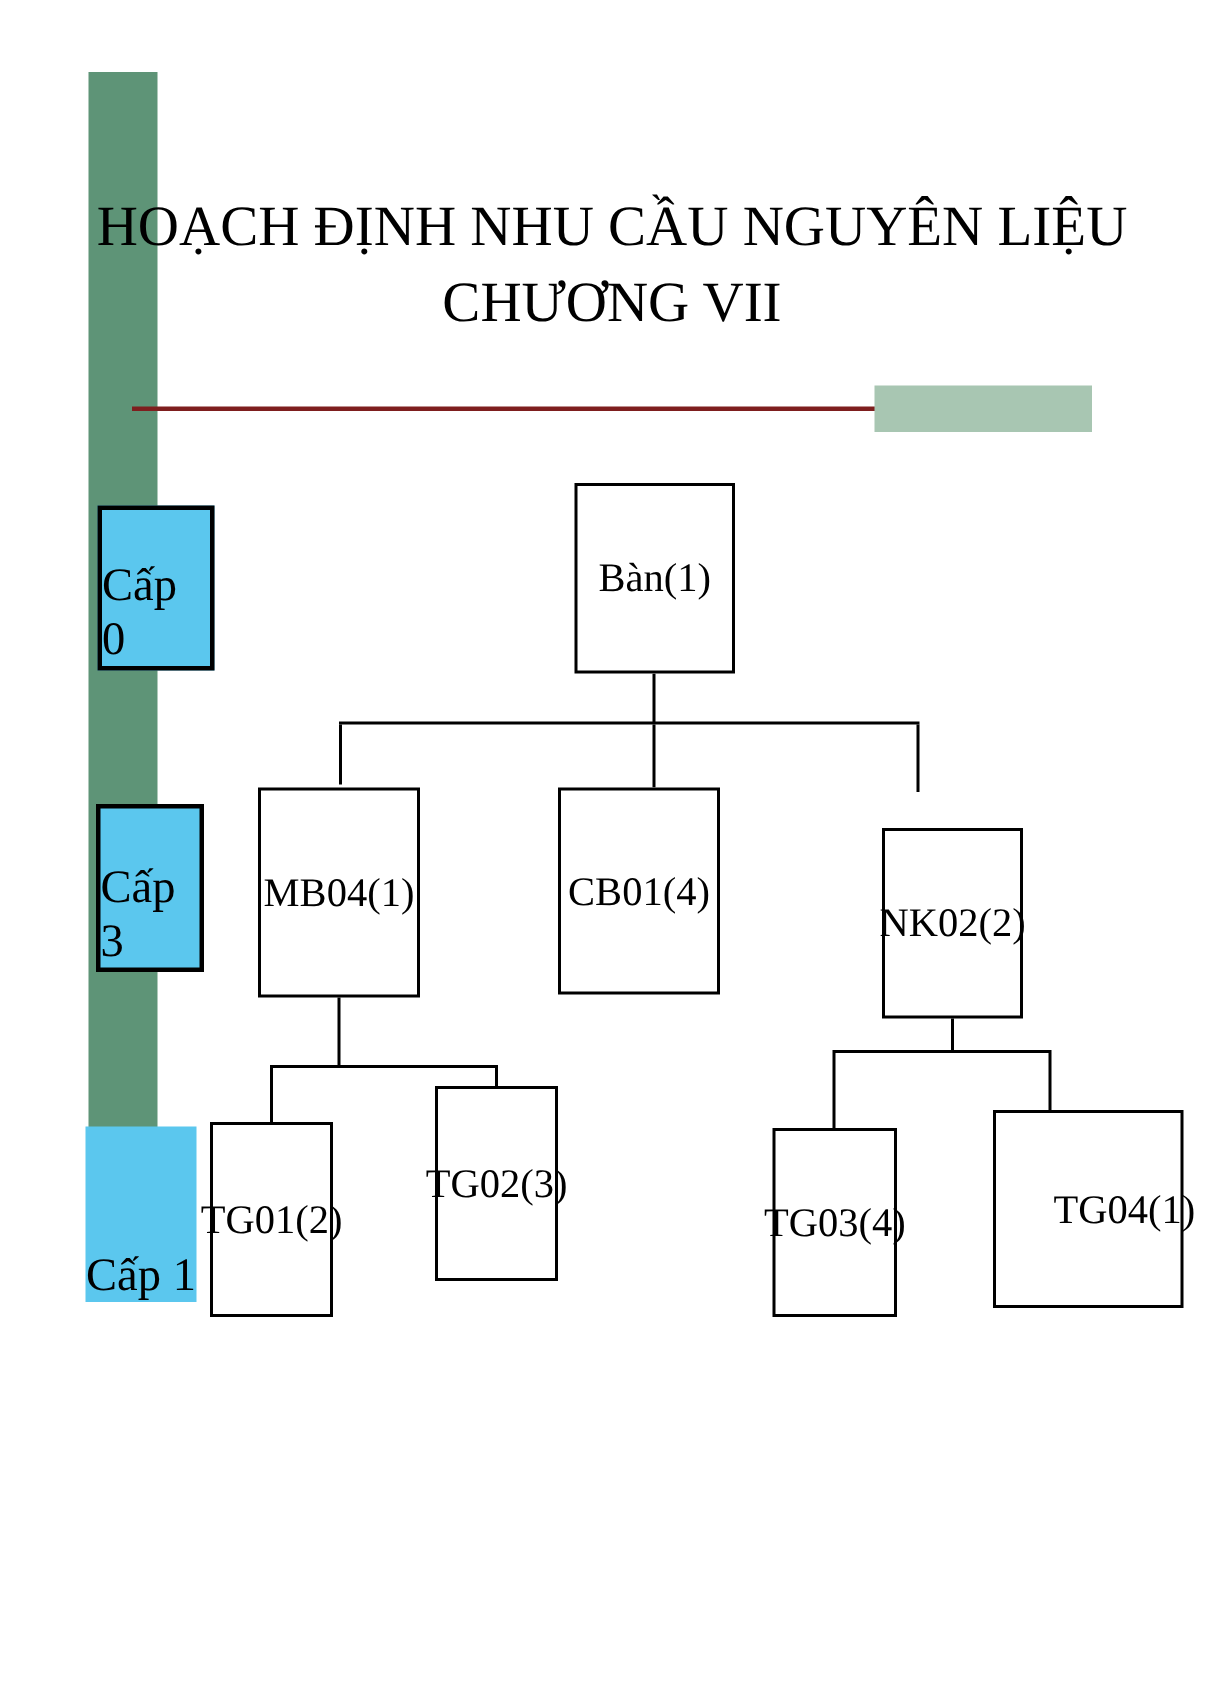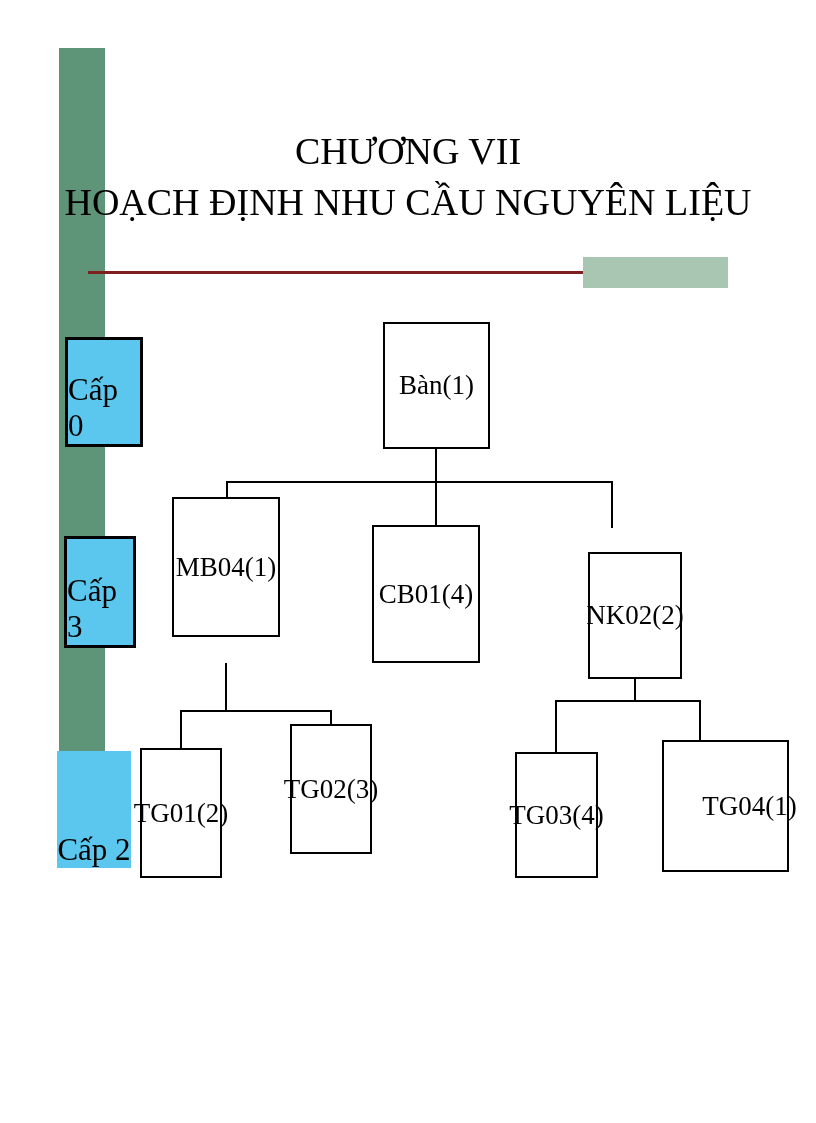--- a/index.html
+++ b/index.html
@@ -57,21 +57,21 @@
     border: 2px solid #000;
     display: flex;
     flex-direction: row;
     align-items: center;
     justify-content: center;
     text-align: center;
     font-size: 27px;
     line-height: 1.65;
   }
   #node-ban  { left: 383px; top: 322px; width: 103px; height: 123px; }
-  #node-mb04 { left: 172px; top: 497px; width: 104px; height: 136px; }
+  #node-mb04 { left: 172px; top: 525px; width: 104px; height: 136px; }
   #node-cb01 { left: 372px; top: 525px; width: 104px; height: 134px; text-align: right; }
   #node-nk02 { left: 588px; top: 552px; width: 90px;  height: 123px; }
   #node-tg01 { left: 140px; top: 748px; width: 78px;  height: 126px; }
   #node-tg02 { left: 290px; top: 724px; width: 78px;  height: 126px; }
   #node-tg03 { left: 515px; top: 752px; width: 79px;  height: 122px; }
   #node-tg04 { left: 662px; top: 740px; width: 75px;  height: 128px; padding-left: 48px; }
   .line { position: absolute; background: #000000; }
   #l1v  { left: 435px; top: 449px; width: 2px; height: 33px; }
   #l1h  { left: 226px; top: 481px; width: 387px; height: 2px; }
   #l1d1 { left: 226px; top: 483px; width: 2px; height: 40px; }
@@ -87,35 +87,35 @@
   #l2d4 { left: 699px; top: 702px; width: 2px; height: 38px; }
 </style>
 </head>
 <body>
 
 <div class="slide">
 
   <div class="green-bar"></div>
 
   <div class="title">
+    <div class="title-line">HOẠCH ĐỊNH NHU CẦU NGUYÊN LIỆU</div>
     <div class="title-line">CHƯƠNG VII</div>
-    <div class="title-line">HOẠCH ĐỊNH NHU CẦU NGUYÊN LIỆU</div>
   </div>
 
   <div class="red-line"></div>
   <div class="accent-rect"></div>
 
   <div class="level-box" id="cap0">
     <span>Cấp 0</span>
   </div>
   <div class="level-box" id="cap1">
     <span>Cấp 3</span>
   </div>
   <div class="level-box" id="cap2">
-    <span>Cấp 2</span>
+    <span>Cấp 1</span>
   </div>
 
   <div class="line" id="l1v"></div>
   <div class="line" id="l1h"></div>
   <div class="line" id="l1d1"></div>
   <div class="line" id="l1d2"></div>
   <div class="line" id="l1d3"></div>
   <div class="line" id="l2v1"></div>
   <div class="line" id="l2h1"></div>
   <div class="line" id="l2d1"></div>

